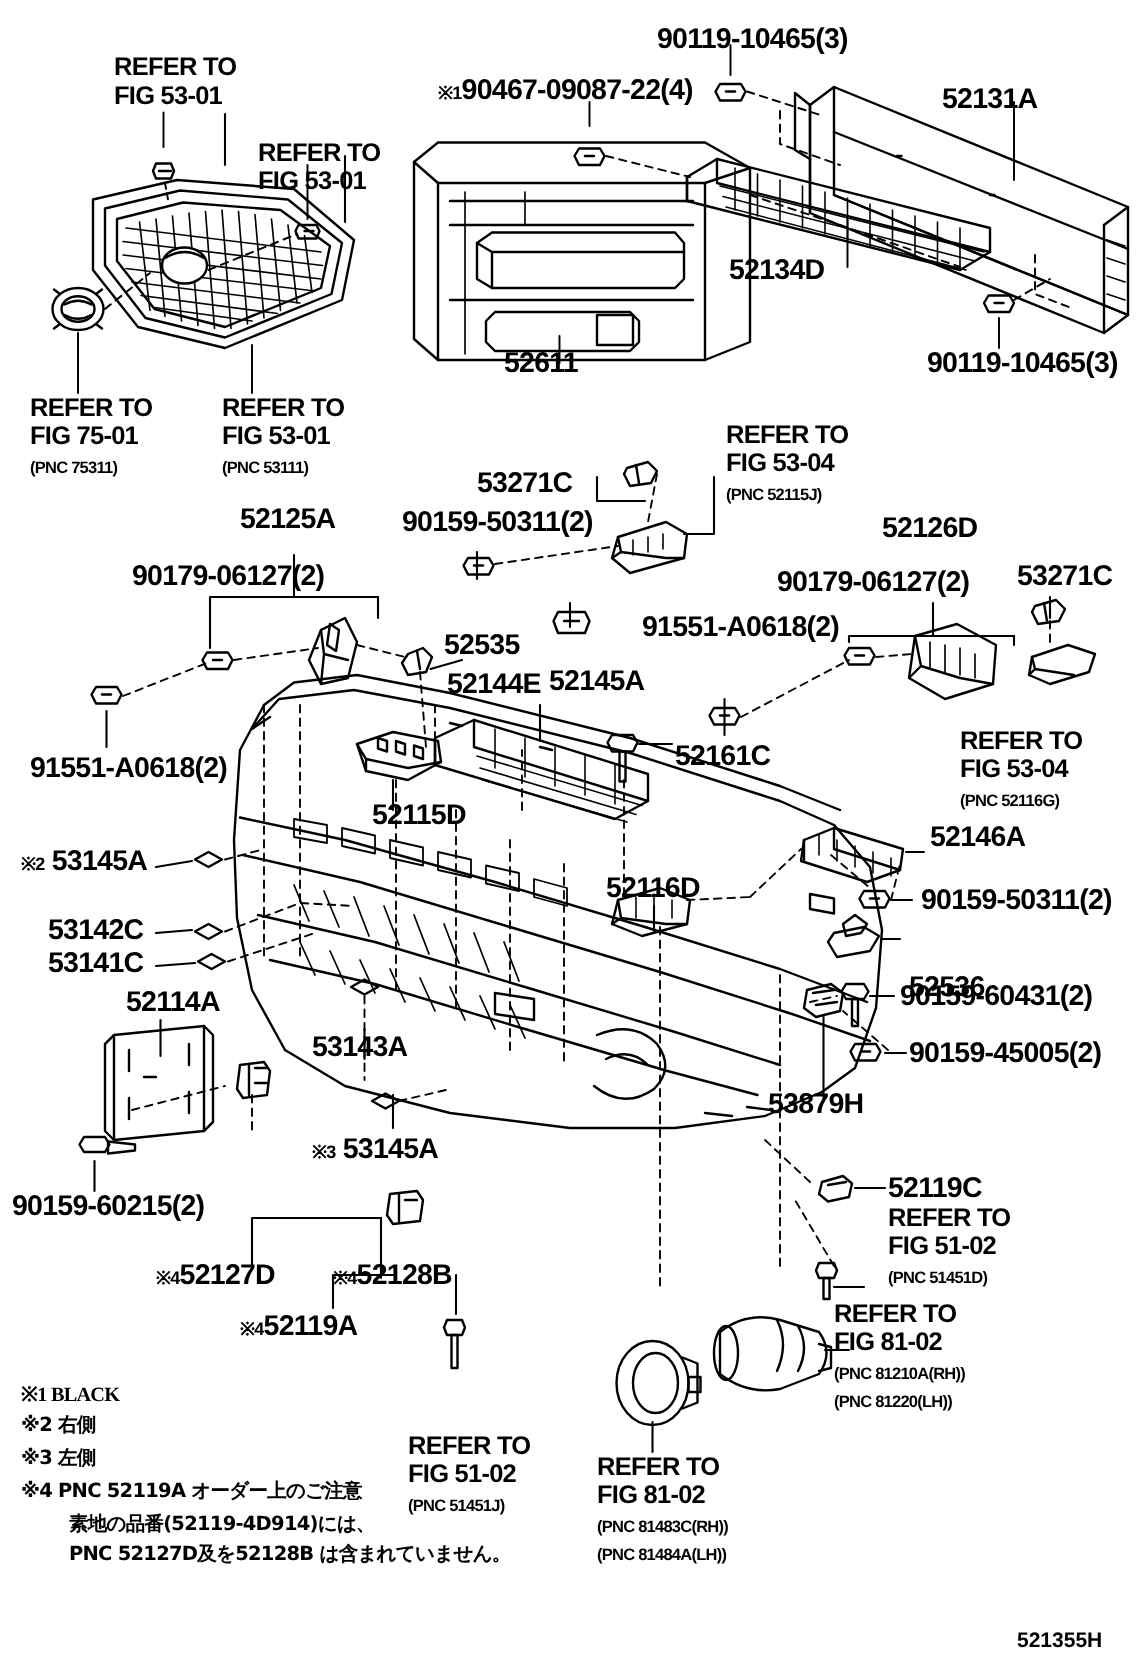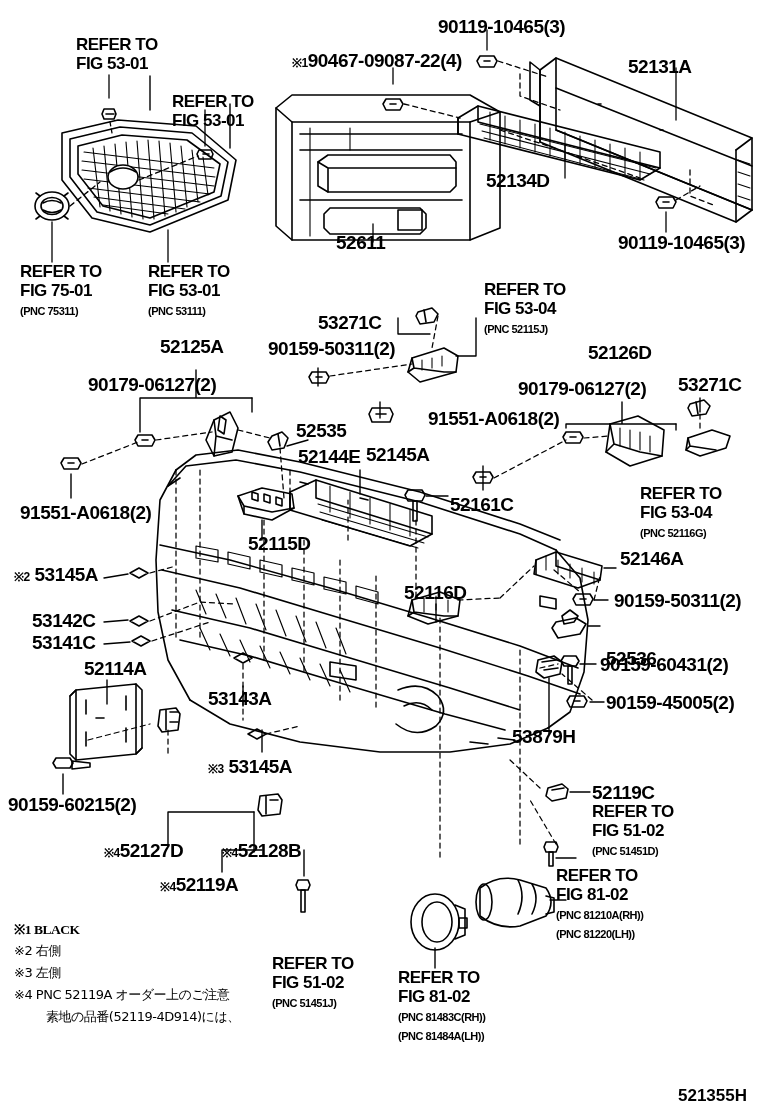--- a/index.html
+++ b/index.html
@@ -7,22 +7,22 @@
        font-family:"Liberation Sans",sans-serif;color:#000;}
   #stage{position:absolute;inset:0;}
   svg.layer{position:absolute;left:0;top:0;width:760px;height:1112px;}
   .lbl{position:absolute;white-space:pre;font-weight:bold;letter-spacing:-0.5px;
        line-height:1.12;font-family:"Liberation Sans",sans-serif;}
   .pn{font-size:19px;}
   .ref{font-size:17px;}
   .pnc{font-size:11px;}
   .note{font-size:13.5px;font-weight:bold;font-family:Liberation Serif, serif;}
   .mark{font-size:12px;font-weight:bold;vertical-align:0px;}
-  .figid{font-size:17px;font-weight:bold;letter-spacing:0px;}
-  .jp{font-family:"DejaVu Sans",sans-serif;font-size:13px;font-weight:normal;}
+  .figid{font-size:14px;font-weight:bold;letter-spacing:0px;}
+  .jp{font-family:"DejaVu Sans",sans-serif;font-size:13px;font-weight:bold;}
 </style>
 </head>
 <body>
 
 <div id="stage">
 
 <svg class="layer" viewBox="0 0 760 1112">
   <g fill="none" stroke="#000" stroke-width="1.6" stroke-linejoin="round" stroke-linecap="round">
 
     <g>
@@ -529,16 +529,17 @@
 <div class="lbl pn" style="left:592px;top:782px;"><span>52119C</span></div>
 <div class="lbl ref" style="left:592px;top:802px;"><span>REFER TO</span><br><span>FIG 51-02</span><br><span class="pnc">(PNC 51451D)</span></div>
 <div class="lbl ref" style="left:556px;top:866px;"><span>REFER TO</span><br><span>FIG 81-02</span><br><span class="pnc">(PNC 81210A(RH))</span><br><span class="pnc">(PNC 81220(LH))</span></div>
 <div class="lbl ref" style="left:398px;top:968px;"><span>REFER TO</span><br><span>FIG 81-02</span><br><span class="pnc">(PNC 81483C(RH))</span><br><span class="pnc">(PNC 81484A(LH))</span></div>
 
 <div class="lbl note" style="left:14px;top:922px;"><span>※1</span> <span>BLACK</span></div>
 <div class="lbl note jp" style="left:14px;top:944px;"><span>※2</span> <span>右側</span></div>
 <div class="lbl note jp" style="left:14px;top:966px;"><span>※3</span> <span>左側</span></div>
 <div class="lbl note jp" style="left:14px;top:988px;"><span>※4</span> <span>PNC 52119A オーダー上のご注意</span></div>
 <div class="lbl note jp" style="left:46px;top:1010px;"><span>素地の品番(52119-4D914)には、</span></div>
+<div class="lbl note jp" style="left:46px;top:1030px;"><span>PNC 52127D及を52128B は含まれていません。</span></div>
 
 <div class="lbl figid" style="left:678px;top:1086px;"><span>521355H</span></div>
 
 </div>
 
 </body></html>

